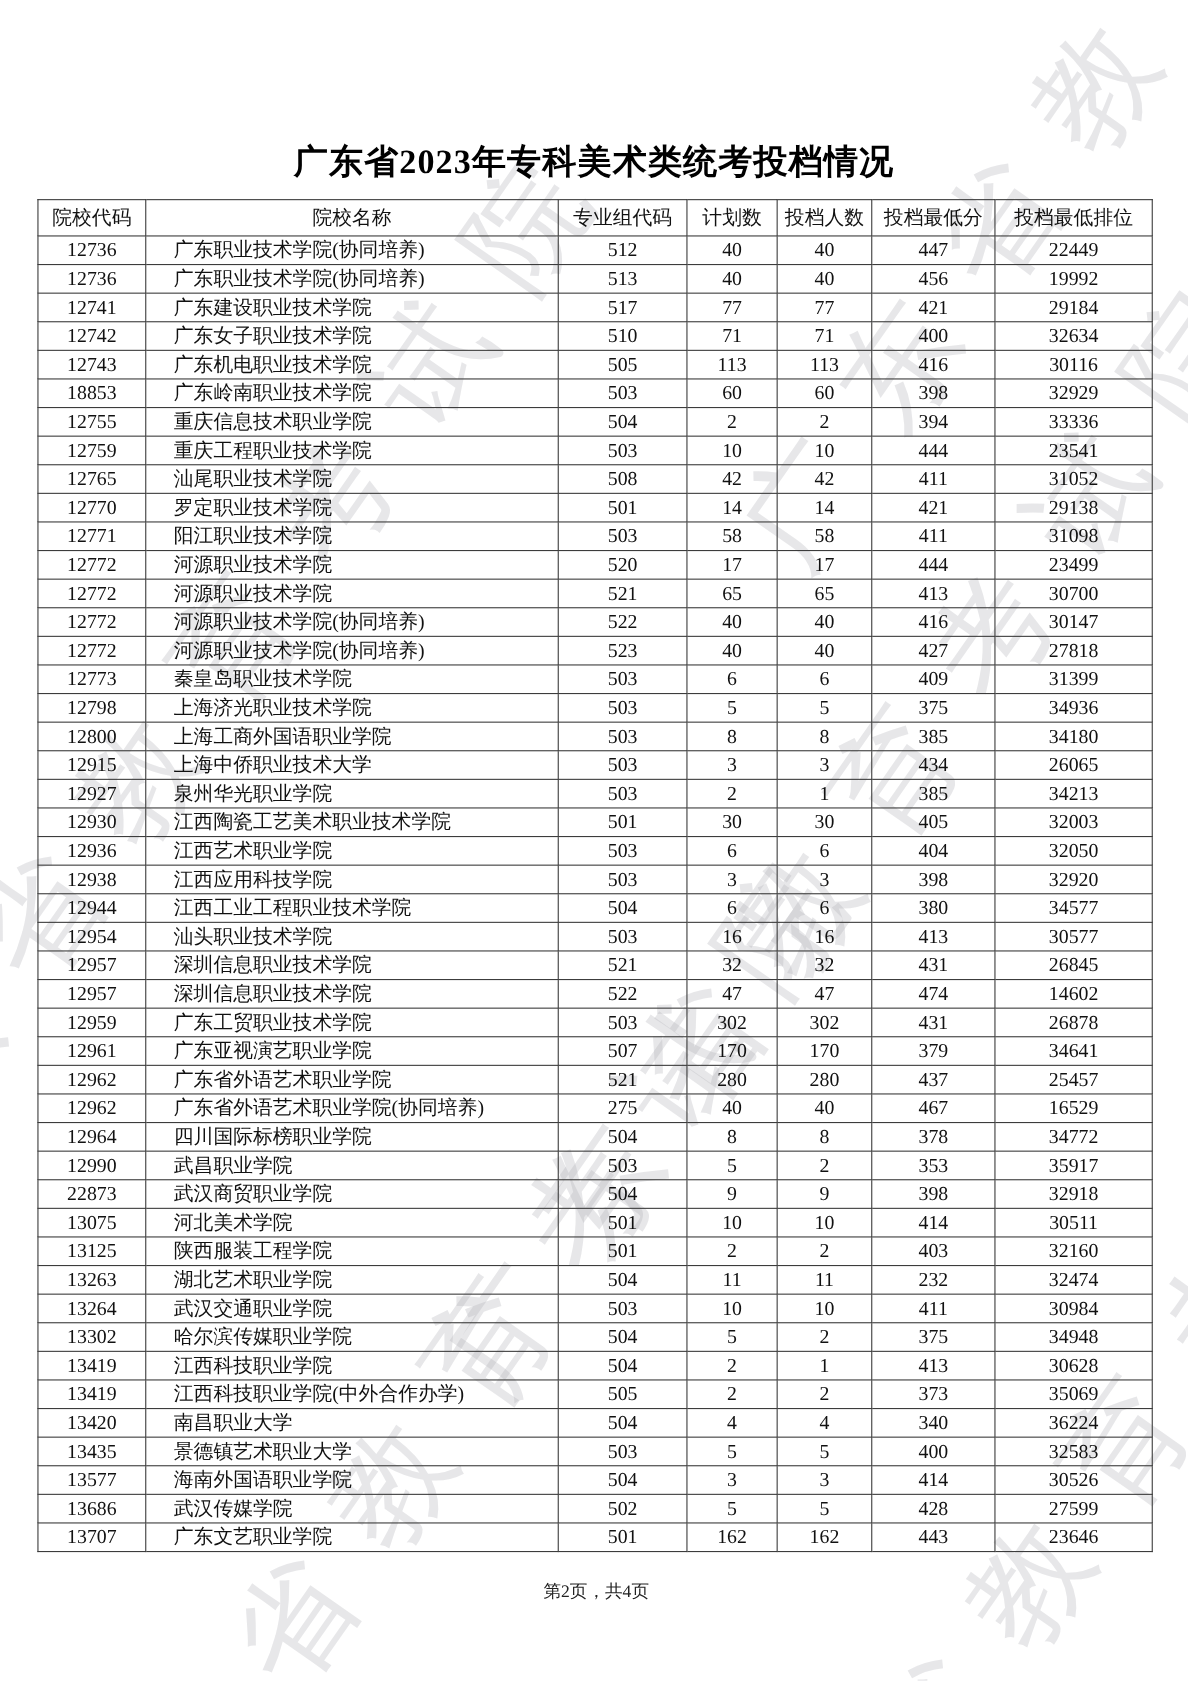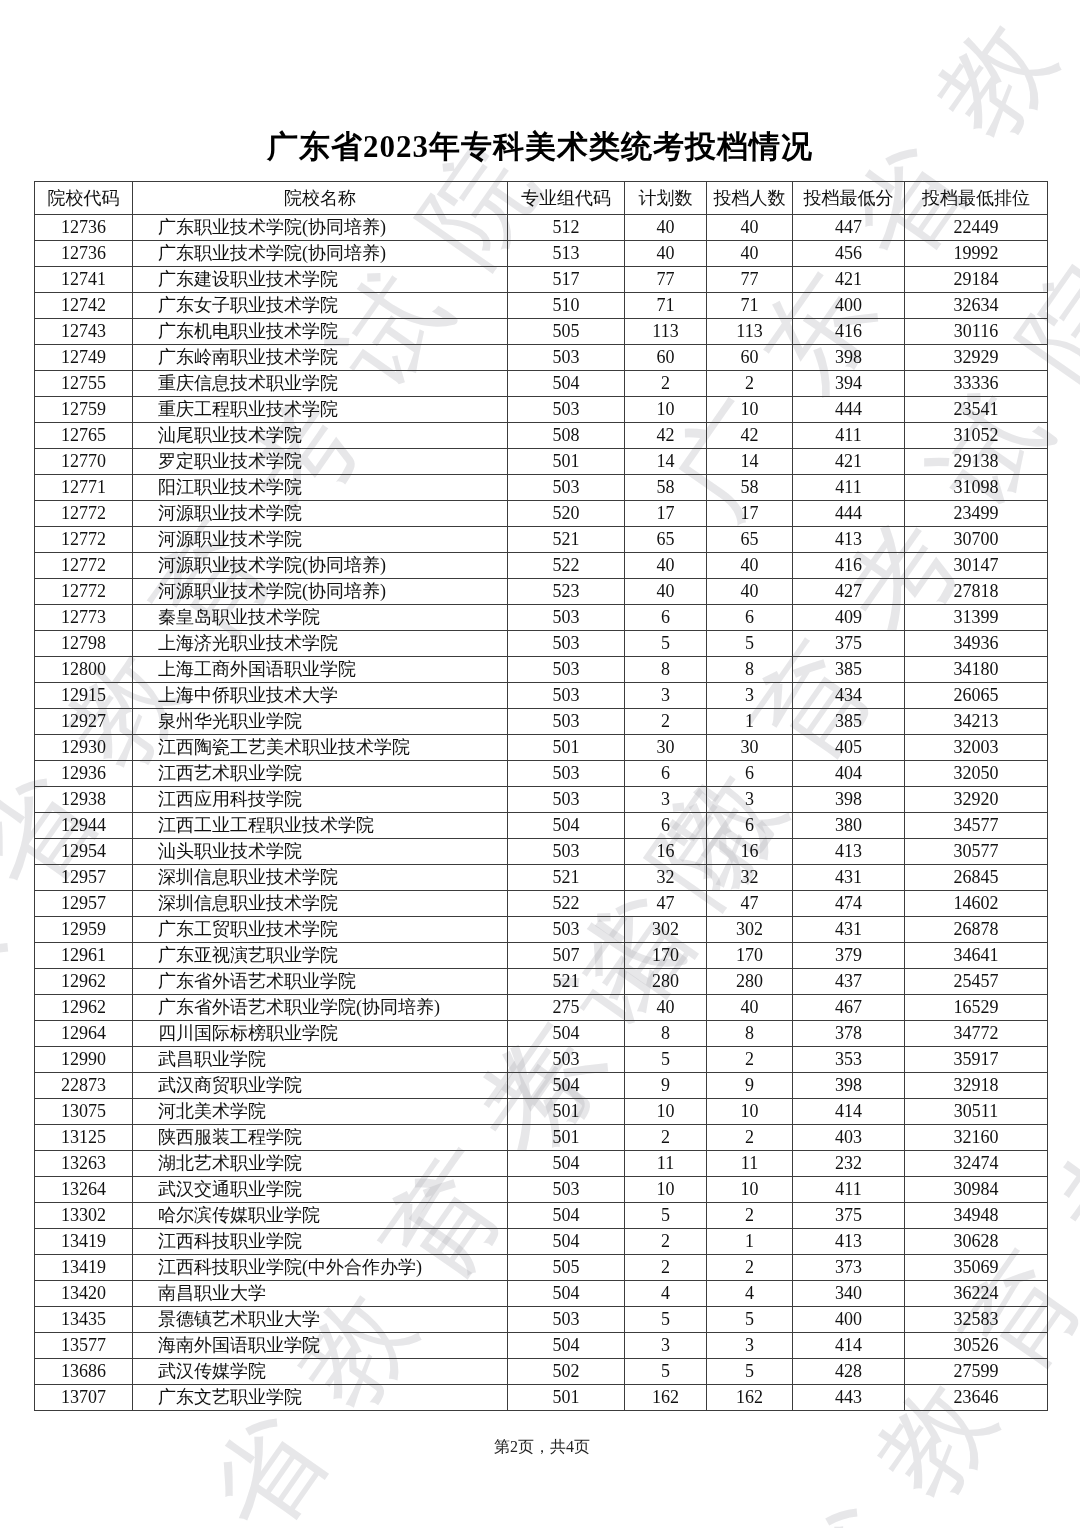--- a/index.html
+++ b/index.html
@@ -145,21 +145,21 @@
         <tr>
           <td class="c0">12743</td>
           <td class="c1">广东机电职业技术学院</td>
           <td class="c2">505</td>
           <td class="c3">113</td>
           <td class="c4">113</td>
           <td class="c5">416</td>
           <td class="c6">30116</td>
         </tr>
         <tr>
-          <td class="c0">12749</td>
+          <td class="c0">18853</td>
           <td class="c1">广东岭南职业技术学院</td>
           <td class="c2">503</td>
           <td class="c3">60</td>
           <td class="c4">60</td>
           <td class="c5">398</td>
           <td class="c6">32929</td>
         </tr>
         <tr>
           <td class="c0">12755</td>
           <td class="c1">重庆信息技术职业学院</td>

